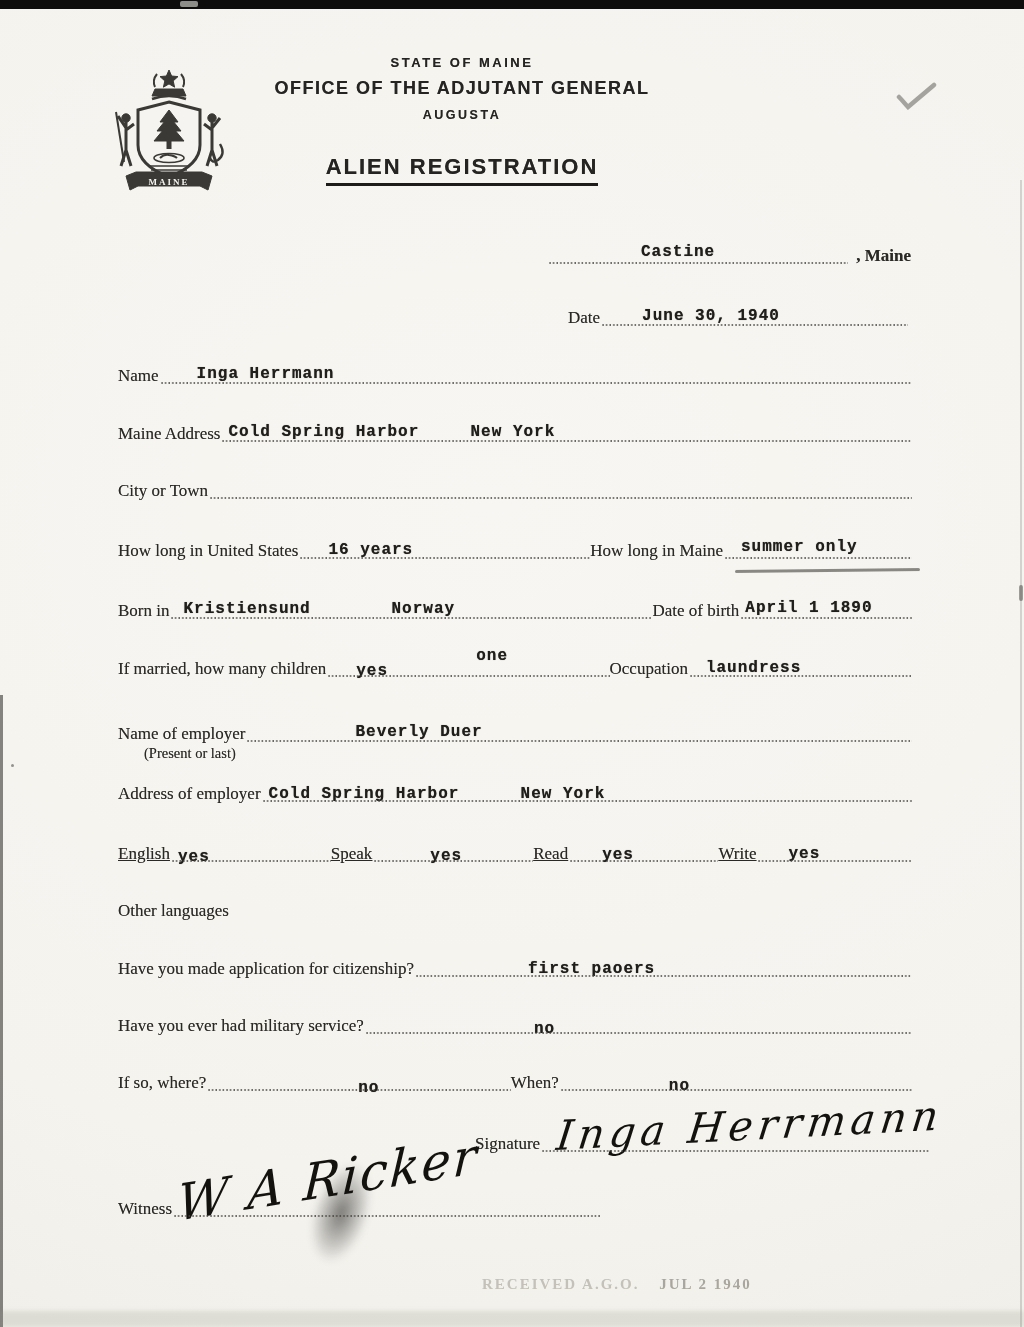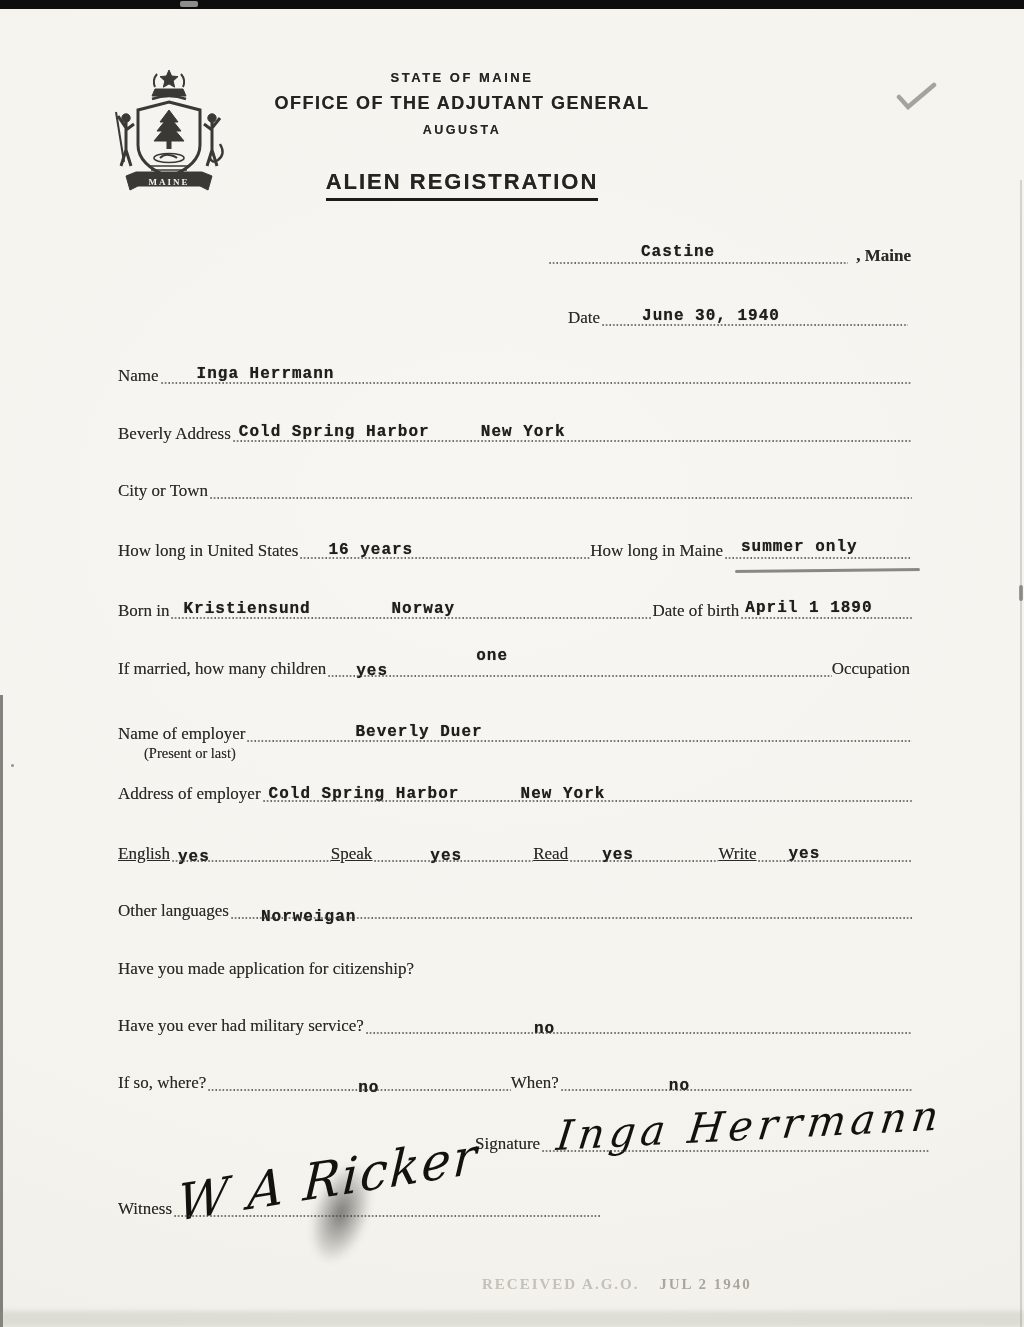--- a/index.html
+++ b/index.html
@@ -15,21 +15,21 @@
   .topbar-notch{position:absolute;left:180px;top:1px;width:18px;height:6px;background:#8d8d89;border-radius:2px;}
   .edge-right{position:absolute;right:2px;top:180px;bottom:0;width:2px;background:rgba(60,58,54,0.18);}
   .edge-right-blob{position:absolute;right:1px;top:585px;width:4px;height:16px;background:rgba(50,48,44,0.45);border-radius:2px;}
   .edge-left{position:absolute;left:0;top:695px;bottom:0;width:3px;background:rgba(40,38,35,0.55);}
   .bottom-band{position:absolute;left:0;bottom:0;width:100%;height:16px;background:rgba(150,148,138,0.22);filter:blur(2px);}
   .speckle{position:absolute;width:3px;height:3px;border-radius:50%;background:rgba(70,68,64,0.55);}
 
   
   .header{position:absolute;left:212px;top:55px;width:500px;text-align:center;
     font-family:"Liberation Sans", sans-serif;color:#262422;}
-  .h-state{font-size:13px;font-weight:700;letter-spacing:2.5px;text-shadow:0 0 0.5px rgba(38,36,34,0.6);margin-top:15px;}
+  .h-state{font-size:13px;font-weight:700;letter-spacing:2.5px;text-shadow:0 0 0.5px rgba(38,36,34,0.6);}
   .h-office{font-size:18px;font-weight:700;letter-spacing:1.5px;margin-top:8px;text-shadow:0 0 0.5px rgba(38,36,34,0.6);}
   .h-city{font-size:12.5px;font-weight:700;letter-spacing:2.5px;margin-top:9px;text-shadow:0 0 0.4px rgba(38,36,34,0.5);}
   .h-title{display:inline-block;font-size:22px;font-weight:700;letter-spacing:2px;margin-top:32px;
     padding-bottom:3px;border-bottom:3px solid #1e1c1a;text-shadow:0 0 0.6px rgba(30,28,26,0.7);}
 
   .seal{position:absolute;left:108px;top:66px;width:122px;height:134px;opacity:0.93;}
 
   .checkmark{position:absolute;left:896px;top:82px;width:42px;height:28px;}
 
   
@@ -133,21 +133,21 @@
   </div>
 
   <div class="row" style="left:118px;top:360px;width:794px;">
     <span class="lbl">Name</span>
     <span class="fill">
       <span class="typed" style="left:36px;bottom:5px;">Inga Herrmann</span>
     </span>
   </div>
 
   <div class="row" style="left:118px;top:418px;width:794px;">
-    <span class="lbl">Beverly Address</span>
+    <span class="lbl">Maine Address</span>
     <span class="fill">
       <span class="typed" style="left:6px;bottom:5px;">Cold Spring Harbor</span>
       <span class="typed" style="left:248px;bottom:5px;">New York</span>
     </span>
   </div>
 
   <div class="row" style="left:118px;top:475px;width:794px;">
     <span class="lbl">City or Town</span>
     <span class="fill">
       <span class="typed" style="left:10px;bottom:5px;"></span>
@@ -178,20 +178,23 @@
     </span>
   </div>
 
   <div class="row" style="left:118px;top:653px;width:794px;">
     <span class="lbl">If married, how many children</span>
     <span class="fill" style="flex-grow:1.9;">
       <span class="typed" style="left:28px;bottom:1px;">yes</span>
       <span class="typed" style="left:148px;bottom:16px;">one</span>
     </span>
     <span class="lbl">Occupation</span>
+    <span class="fill" style="flex-grow:1.5;">
+      <span class="typed" style="left:16px;bottom:4px;">laundress</span>
+    </span>
   </div>
 
   <div class="row" style="left:118px;top:718px;width:794px;">
     <span class="lbl lbl-stack">
       <span>Name of employer</span>
       <span class="sublbl">(Present or last)</span>
     </span>
     <span class="fill">
       <span class="typed" style="left:108px;bottom:5px;">Beverly Duer</span>
     </span>
@@ -219,27 +222,27 @@
       <span class="typed" style="left:32px;bottom:2px;">yes</span>
     </span>
     <span class="lbl">Write</span>
     <span class="fill" style="flex-grow:1.45;">
       <span class="typed" style="left:30px;bottom:3px;">yes</span>
     </span>
   </div>
 
   <div class="row" style="left:118px;top:895px;width:794px;">
     <span class="lbl">Other languages</span>
-    <span class="fill">
-      <span class="typed" style="left:30px;bottom:-3px;">Norweigan</span>
-    </span>
   </div>
 
   <div class="row" style="left:118px;top:953px;width:794px;">
     <span class="lbl">Have you made application for citizenship?</span>
+    <span class="fill">
+      <span class="typed" style="left:112px;bottom:3px;">first paoers</span>
+    </span>
   </div>
 
   <div class="row" style="left:118px;top:1010px;width:794px;">
     <span class="lbl">Have you ever had military service?</span>
     <span class="fill">
       <span class="typed" style="left:168px;bottom:0px;">no</span>
     </span>
   </div>
 
   <div class="row" style="left:118px;top:1067px;width:794px;">

